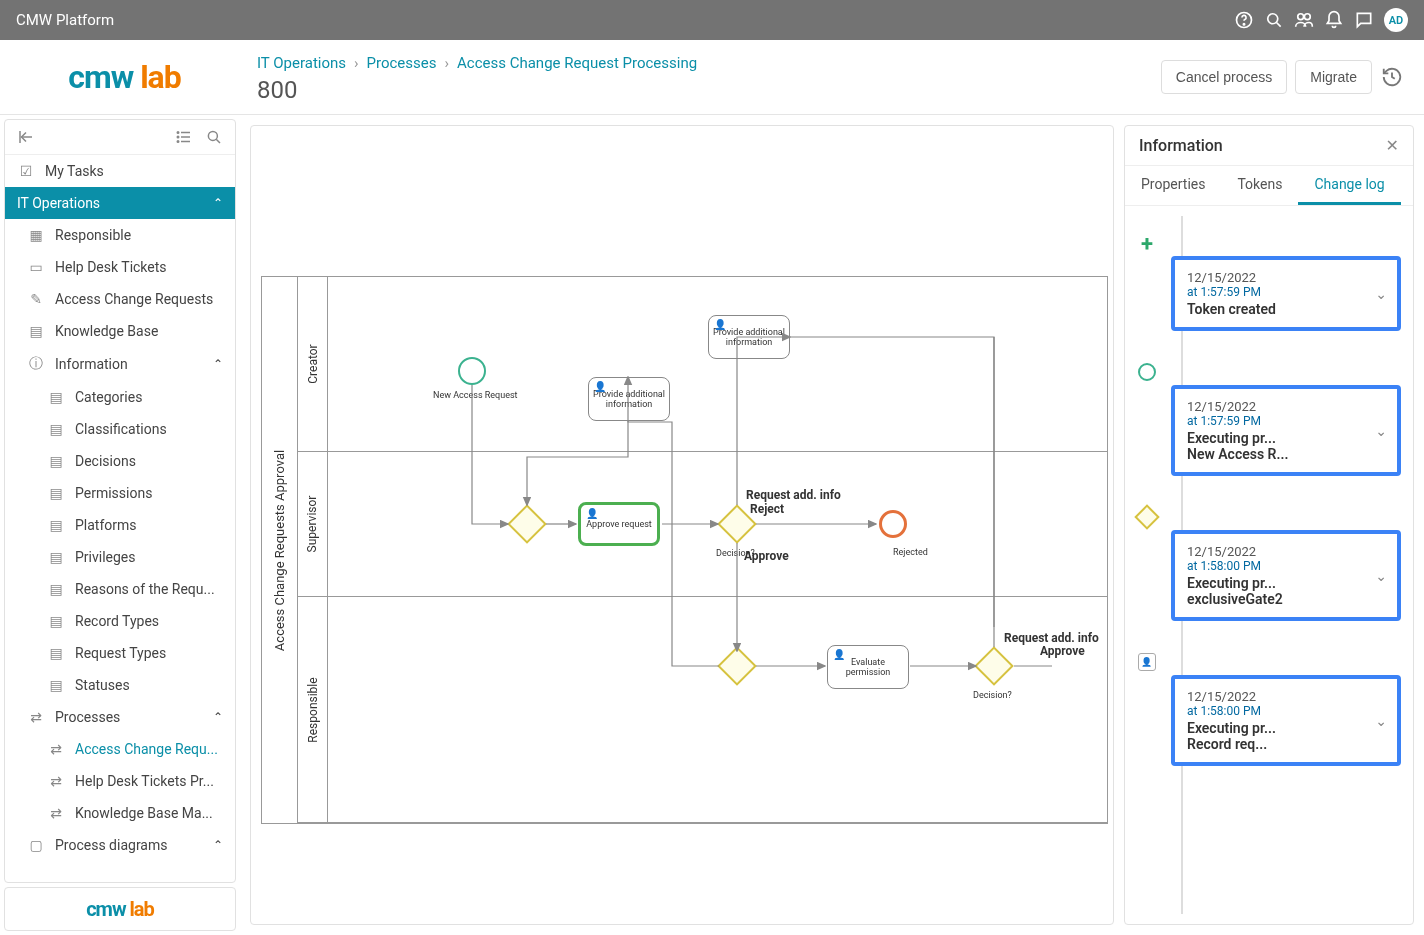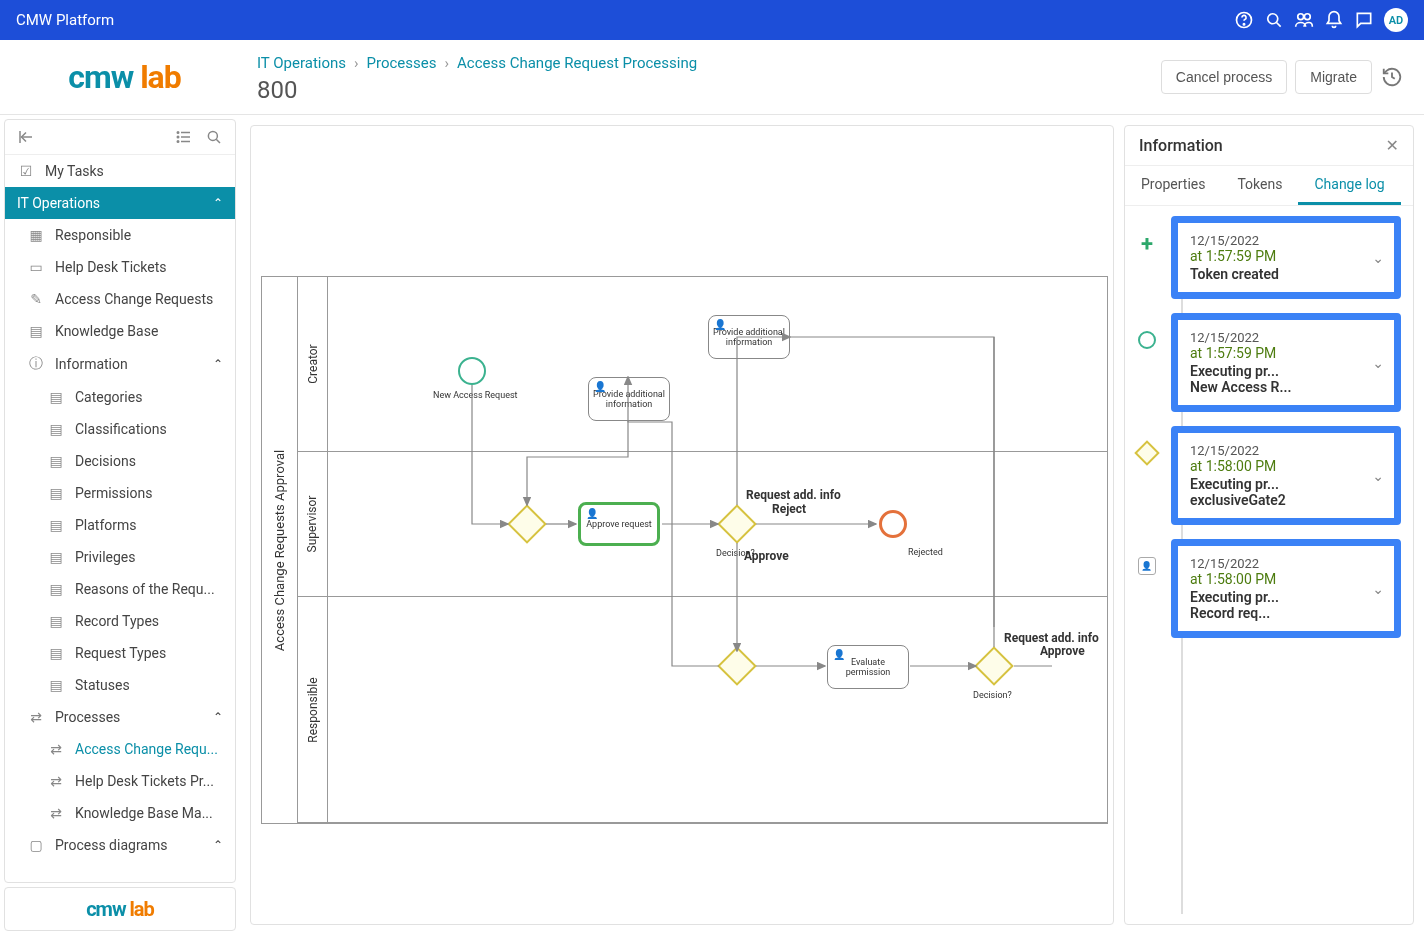--- a/index.html
+++ b/index.html
@@ -1,19 +1,19 @@
 <!DOCTYPE html>
 <html><head>
 <meta charset="utf-8">
 <style>
 * { box-sizing: border-box; margin: 0; padding: 0; }
 body { font-family: -apple-system, BlinkMacSystemFont, "Segoe UI", Roboto, Arial, sans-serif; font-size: 14px; color: #333; background: #fff; overflow: hidden; width: 1424px; height: 935px; }
 
 
-.topbar { height: 40px; background: #1d4ed8; color: #fff; display: flex; align-items: center; padding: 0 16px; justify-content: space-between; }
+.topbar { height: 40px; background: #737373; color: #fff; display: flex; align-items: center; padding: 0 16px; justify-content: space-between; }
 .topbar-title { font-size: 15px; font-weight: 400; }
 .topbar-icons { display: flex; align-items: center; gap: 10px; }
 .topbar-icons .ticon { width: 20px; height: 20px; cursor: pointer; display: flex; align-items: center; justify-content: center; font-size: 18px; }
 .avatar { width: 24px; height: 24px; border-radius: 50%; background: #fff; color: #0b8fa8; display: flex; align-items: center; justify-content: center; font-size: 11px; font-weight: 600; cursor: pointer; }
 
 
 .header { height: 75px; display: flex; align-items: center; padding: 0 20px 0 12px; gap: 20px; border-bottom: 1px solid #e5e5e5; }
 .logo { width: 225px; display: flex; align-items: center; justify-content: center; }
 .logo-text { font-size: 32px; font-weight: 700; letter-spacing: -1px; }
 .logo-text .c1 { color: #0b8fa8; }
@@ -81,23 +81,23 @@
 .tab.active { color: #0b8fa8; border-bottom-color: #0b8fa8; }
 .changelog { flex: 1; overflow-y: auto; padding: 10px 12px; position: relative; }
 .timeline { position: absolute; left: 56px; top: 10px; bottom: 10px; width: 2px; background: #ddd; }
 .log-item { display: flex; gap: 14px; margin-bottom: 14px; position: relative; }
 .log-marker { width: 20px; display: flex; justify-content: center; padding-top: 18px; z-index: 2; }
 .log-marker .m { width: 18px; height: 18px; display: flex; align-items: center; justify-content: center; }
 .m-plus { color: #2da86b; font-size: 22px; font-weight: bold; }
 .m-circle { width: 16px; height: 16px; border: 2px solid #3bb28f; border-radius: 50%; background: #fff; }
 .m-diamond { width: 14px; height: 14px; transform: rotate(45deg); border: 2px solid #d6c23f; background: #fefde9; }
 .m-square { width: 16px; height: 16px; border: 1px solid #aaa; border-radius: 3px; background: #fff; display: flex; align-items: center; justify-content: center; font-size: 9px; color: #666; }
-.log-card { flex: 1; border: 7px solid #3b82f6; border-radius: 4px; padding: 10px 12px; position: relative; background: #fff; }
+.log-card { flex: 1; border: 4px solid #3b82f6; border-radius: 4px; padding: 10px 12px; position: relative; background: #fff; margin-top: 40px; }
 .log-date { font-size: 13px; color: #555; }
-.log-time { font-size: 14px; color: #4d7c0f; }
+.log-time { font-size: 12px; color: #0369a1; }
 .log-title { font-size: 14px; font-weight: 600; color: #333; margin-top: 2px; white-space: nowrap; overflow: hidden; text-overflow: ellipsis; }
 .log-sub { font-size: 14px; font-weight: 600; color: #333; white-space: nowrap; overflow: hidden; text-overflow: ellipsis; }
 .log-chev { position: absolute; right: 10px; top: 50%; transform: translateY(-50%); color: #888; font-size: 14px; cursor: pointer; }
 </style>
 </head>
 <body>
 
 <div class="topbar">
   <div class="topbar-title">CMW Platform</div>
   <div class="topbar-icons">
@@ -324,23 +324,23 @@
             </div>
           <div class="lane-content">
             <div class="gateway" style="left:185px; top:58px;"></div>
             <div class="task active" style="left:250px; top:50px;">
                 <span class="tuser">👤</span>
                 <span>Approve request</span>
               </div>
             <div class="gateway" style="left:395px; top:58px;"></div>
             <div class="node-label" style="left:388px; top:96px;">Decision?</div>
             <div class="end-event" style="left:551px; top:58px;"></div>
-            <div class="node-label" style="left:580px; top:95px;">Rejected</div>
+            <div class="node-label" style="left:565px; top:95px;">Rejected</div>
             <div class="flow-label" style="left:418px; top:36px;">Request add. info</div>
-            <div class="flow-label" style="left:444px; top:50px;">Reject</div>
+            <div class="flow-label" style="left:422px; top:50px;">Reject</div>
             <div class="flow-label" style="left:416px; top:97px;">Approve</div>
           </div>
         </div>
 
         <div class="lane" style="top:320px; bottom:0;">
           <div class="lane-label">
               <span>Responsible</span>
             </div>
           <div class="lane-content">
             <div class="gateway" style="left:395px; top:55px;"></div>

